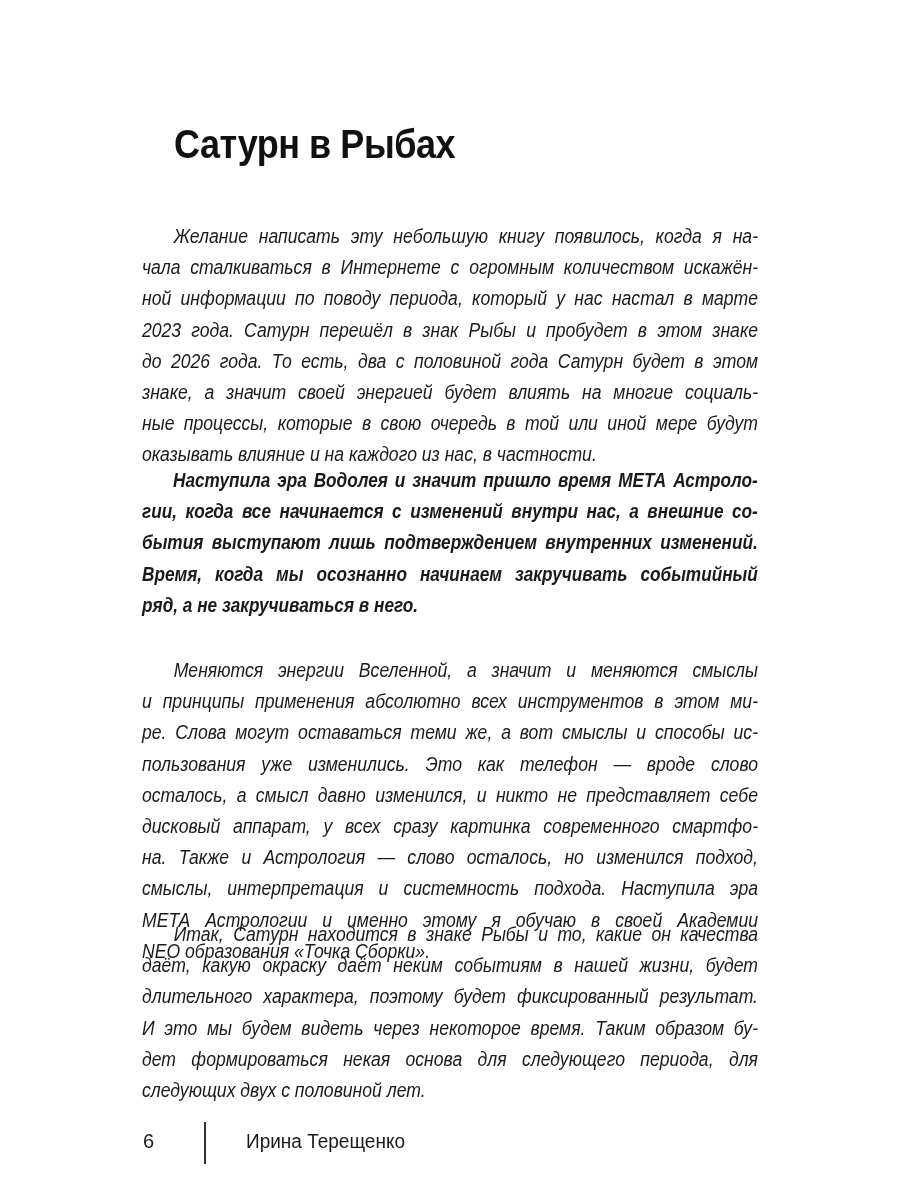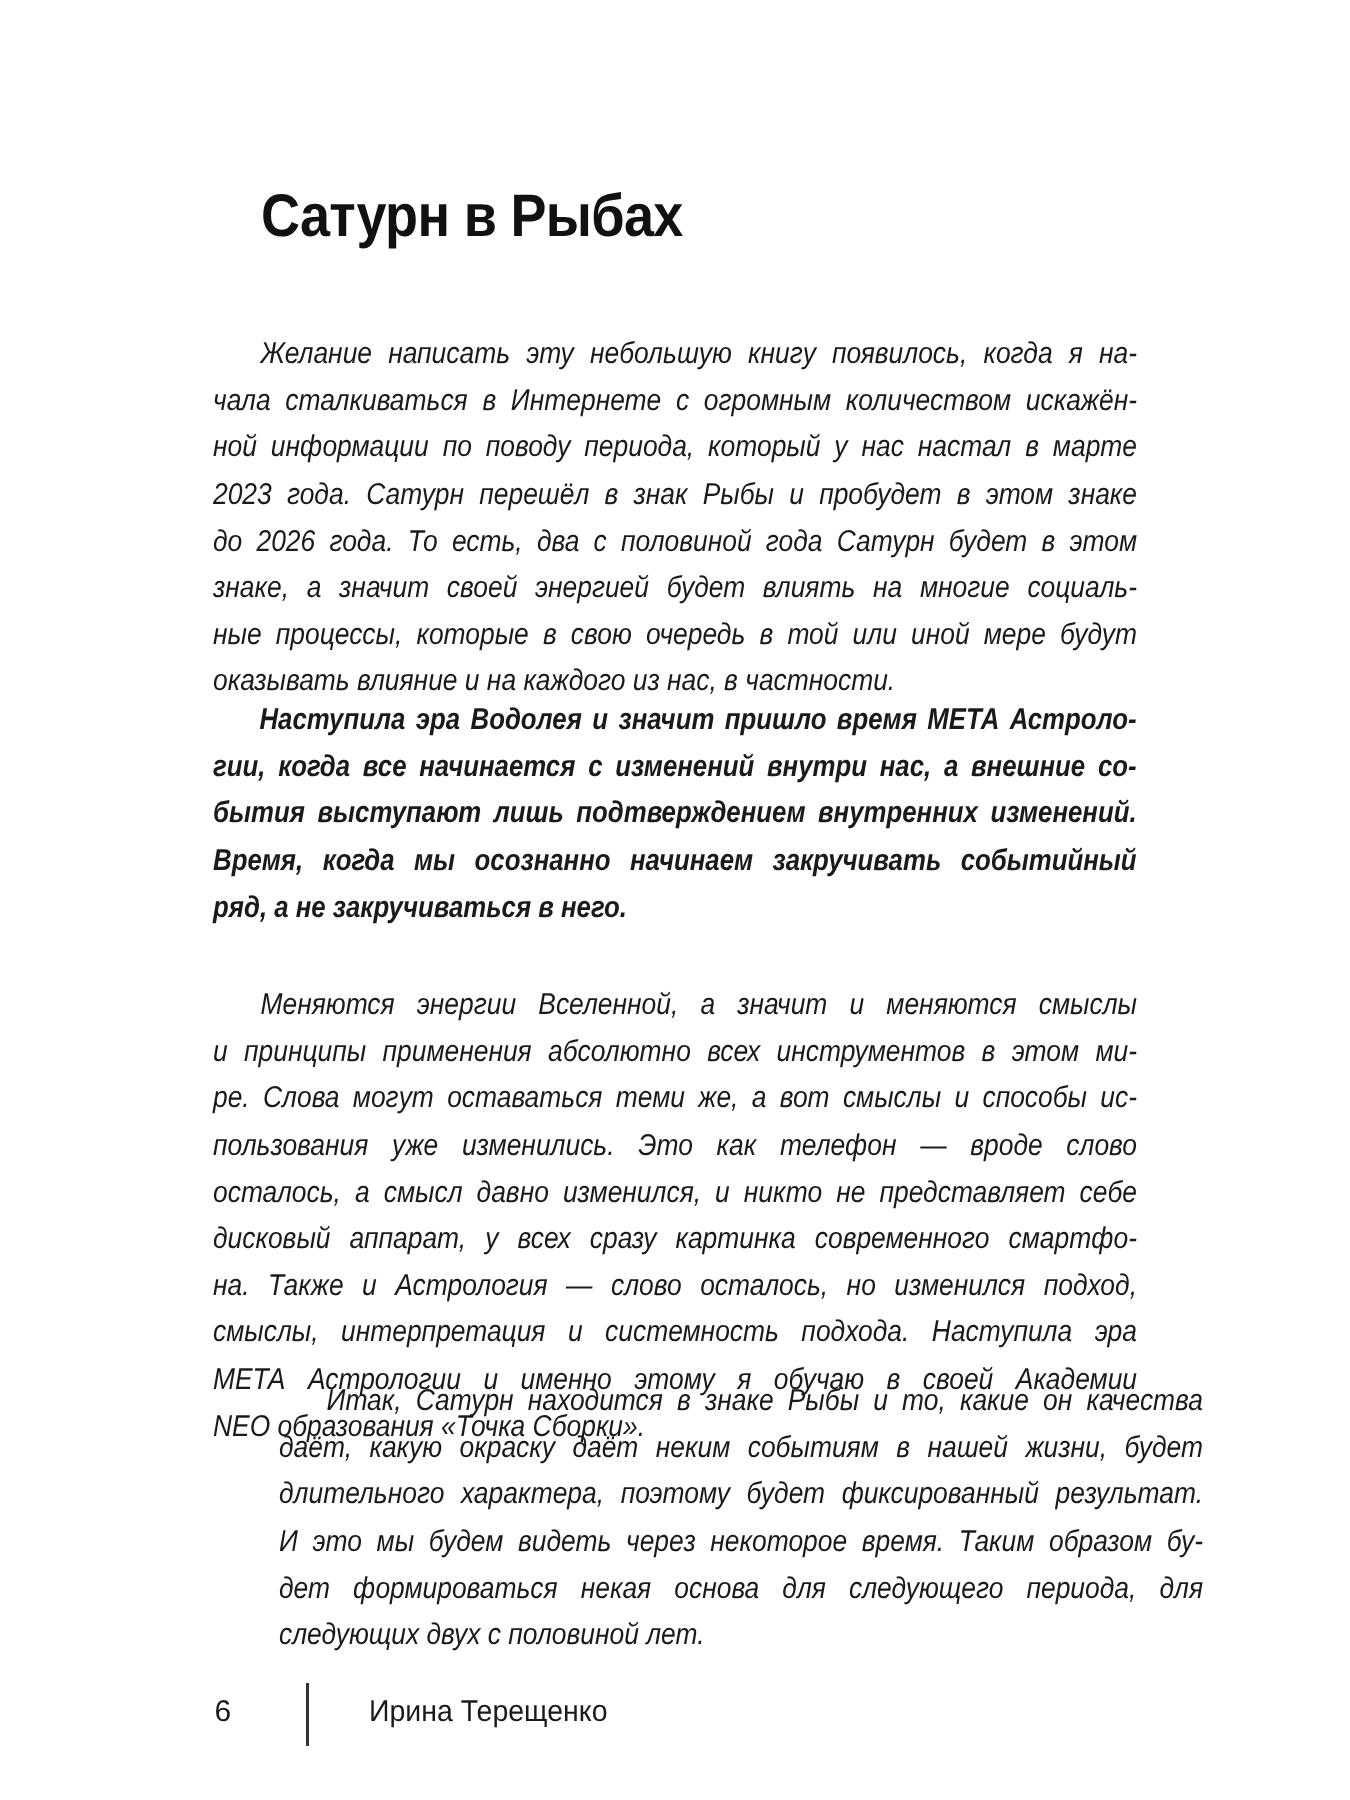--- a/index.html
+++ b/index.html
@@ -61,21 +61,21 @@
       font-weight: bold;
       transform: scaleX(0.86);
       width: 716px;
     }
     .para.bold .line.indent {
       width: 680px;
     }
     #p1 { top: 205px; }
     #p2 { top: 449px; }
     #p3 { top: 610px; margin-top: 29px; }
-    #p4 { top: 903px; margin-left: 44px; }
+    #p4 { top: 903px; }
 
     .footer {
       position: absolute;
       left: 0; top: 1100px;
       width: 900px; height: 60px;
     }
     .page-number {
       position: absolute;
       left: 143px;
       top: 14px;

